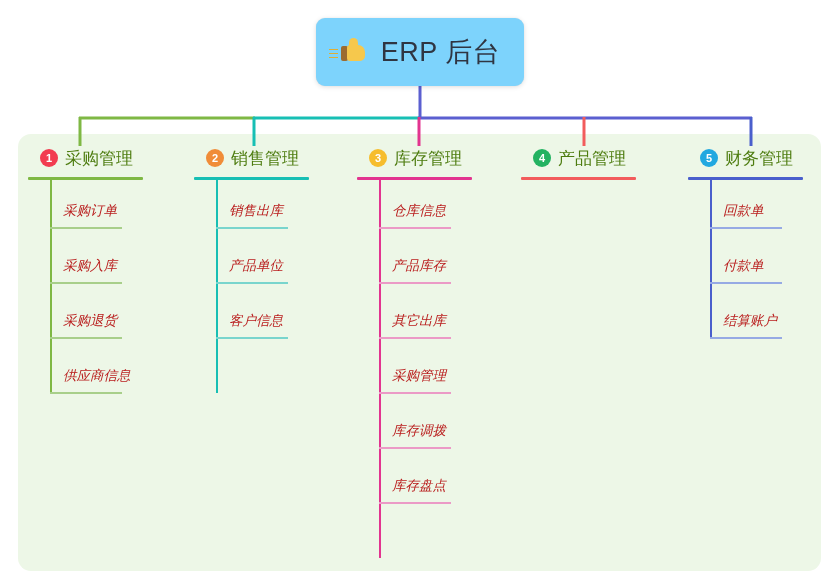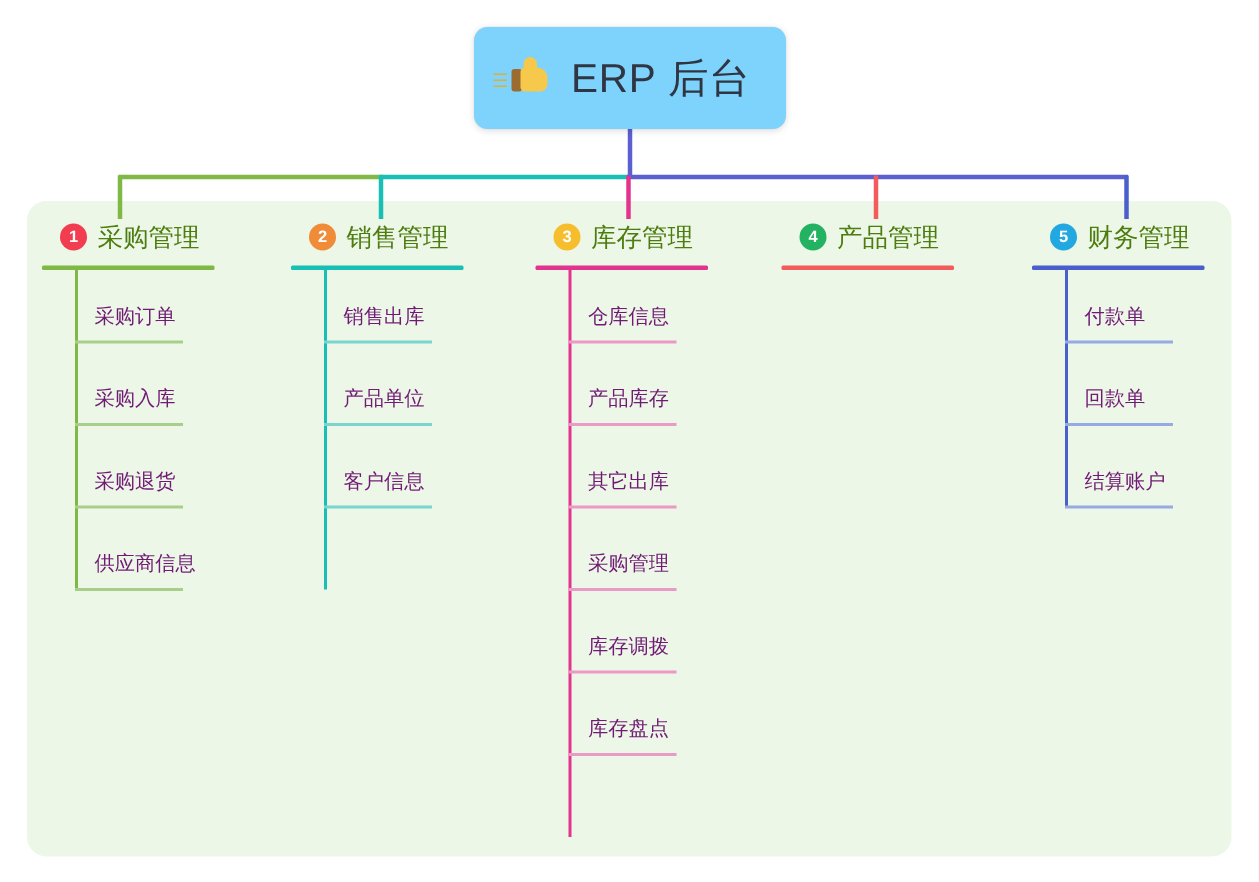--- a/index.html
+++ b/index.html
@@ -162,22 +162,23 @@
   .leaf {
     position: relative;
     height: 55px;
     box-sizing: border-box;
   }
   .leaf-text {
     position: absolute;
     left: 35px;
     top: 22px;
     font-size: 13.5px;
-    color: #701a75;
+    color: #b91c1c;
     white-space: nowrap;
+    font-style: italic;
   }
   .leaf-line {
     position: absolute;
     left: 22px;
     top: 47px;
     height: 1.6px;
     width: 72px;
   }
 
   
@@ -314,27 +315,27 @@
     </div>
   <div class="column" id="col-5">
       <div class="col-header">
         <span class="badge" style="background: rgb(34, 168, 224);">5</span>
         <span class="col-title">财务管理</span>
       </div>
       <div class="col-underline" style="background: rgb(74, 95, 204);"></div>
       <div class="leaf-area">
         <div class="spine" style="background: rgb(74, 95, 204); height: 158px;"></div>
         <div class="leaf">
+          <span class="leaf-text">回款单</span>
+          <div class="leaf-line" style="background: rgb(150, 170, 228);"></div>
+        </div>
+        <div class="leaf">
           <span class="leaf-text">付款单</span>
           <div class="leaf-line" style="background: rgb(150, 170, 228);"></div>
         </div>
         <div class="leaf">
-          <span class="leaf-text">回款单</span>
-          <div class="leaf-line" style="background: rgb(150, 170, 228);"></div>
-        </div>
-        <div class="leaf">
           <span class="leaf-text">结算账户</span>
           <div class="leaf-line" style="background: rgb(150, 170, 228);"></div>
         </div>
       </div>
     </div>
 
 </div>
 
 </body></html>

